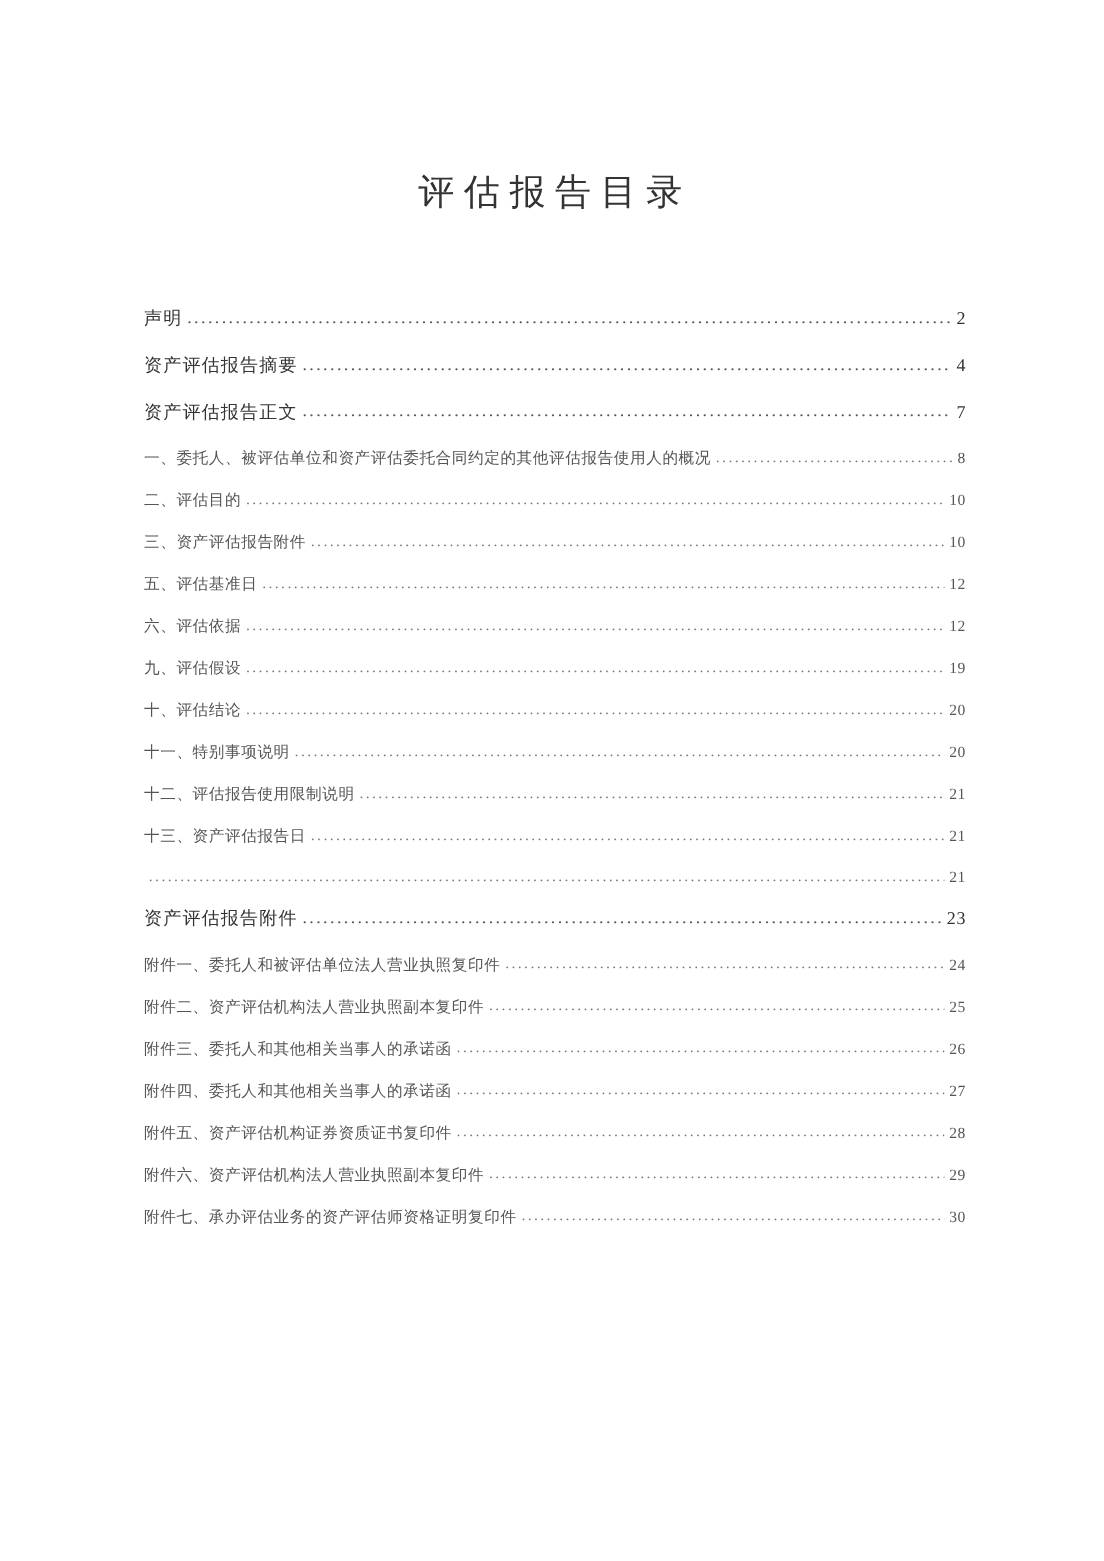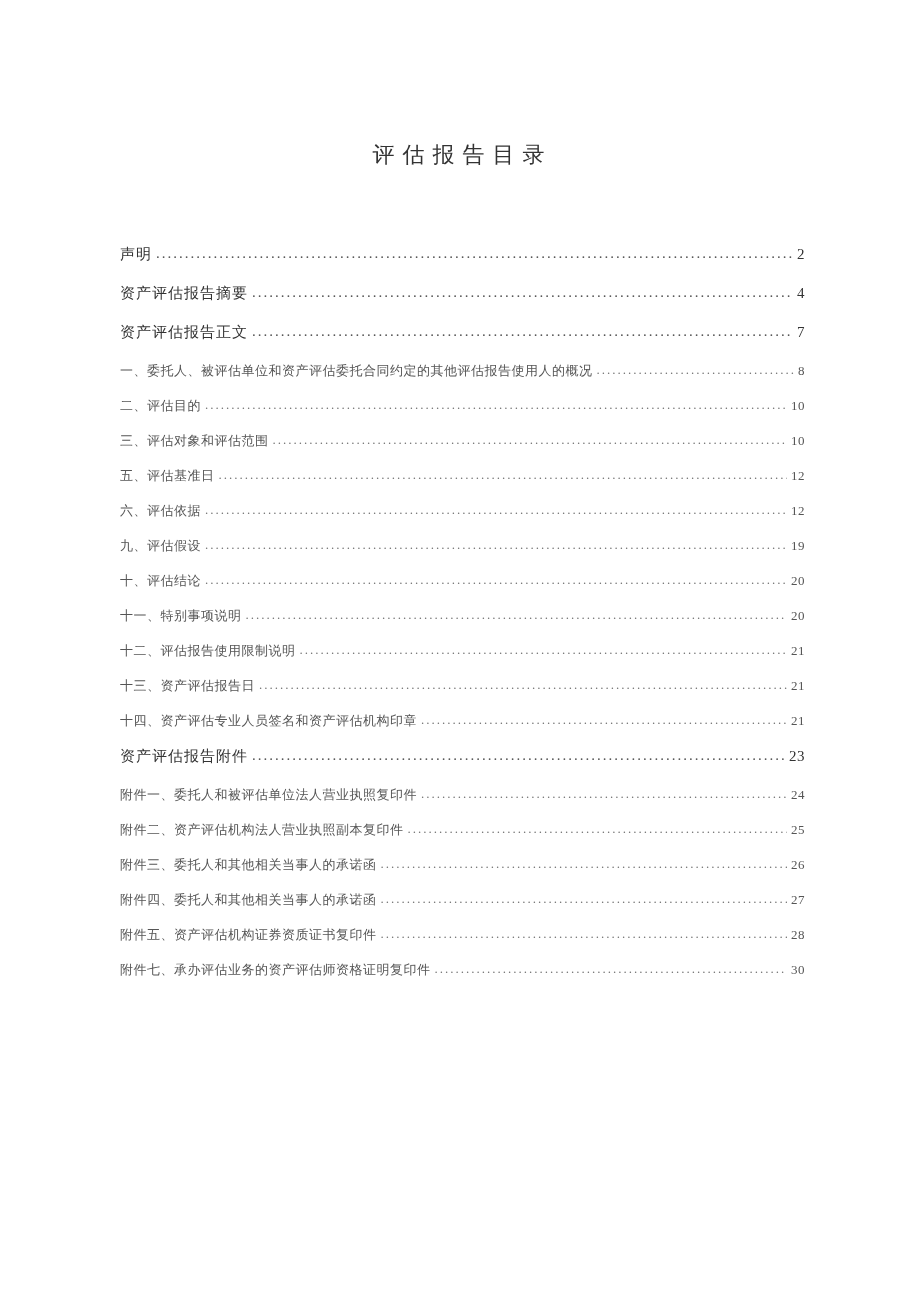--- a/index.html
+++ b/index.html
@@ -10,21 +10,21 @@
     body {
       width: 920px;
       height: 1301px;
       background: #ffffff;
       font-family: "SimSun", "宋体", serif;
       color: #333333;
       padding: 140px 115px 100px 120px;
     }
     .title {
       text-align: center;
-      font-size: 22px;
+      font-size: 30px;
       letter-spacing: 8px;
       margin-bottom: 75px;
       color: #333333;
       font-weight: normal;
     }
     .toc-entry {
       display: flex;
       align-items: baseline;
       margin-bottom: 17px;
       font-size: 13px;
@@ -92,21 +92,21 @@
       <span class="toc-label">一、委托人、被评估单位和资产评估委托合同约定的其他评估报告使用人的概况</span>
       <span class="toc-dots"></span>
       <span class="toc-page">8</span>
     </div>
     <div class="toc-entry level2">
       <span class="toc-label">二、评估目的</span>
       <span class="toc-dots"></span>
       <span class="toc-page">10</span>
     </div>
     <div class="toc-entry level2">
-      <span class="toc-label">三、评估对象和评估范围</span>
+      <span class="toc-label">三、资产评估报告附件</span>
       <span class="toc-dots"></span>
       <span class="toc-page">10</span>
     </div>
     <div class="toc-entry level2">
       <span class="toc-label">五、评估基准日</span>
       <span class="toc-dots"></span>
       <span class="toc-page">12</span>
     </div>
     <div class="toc-entry level2">
       <span class="toc-label">六、评估依据</span>
@@ -132,21 +132,20 @@
       <span class="toc-label">十二、评估报告使用限制说明</span>
       <span class="toc-dots"></span>
       <span class="toc-page">21</span>
     </div>
     <div class="toc-entry level2">
       <span class="toc-label">十三、资产评估报告日</span>
       <span class="toc-dots"></span>
       <span class="toc-page">21</span>
     </div>
     <div class="toc-entry level2">
-      <span class="toc-label">十四、资产评估专业人员签名和资产评估机构印章</span>
       <span class="toc-dots"></span>
       <span class="toc-page">21</span>
     </div>
     <div class="toc-entry level1">
       <span class="toc-label">资产评估报告附件</span>
       <span class="toc-dots"></span>
       <span class="toc-page">23</span>
     </div>
     <div class="toc-entry level2">
       <span class="toc-label">附件一、委托人和被评估单位法人营业执照复印件</span>
@@ -167,17 +166,22 @@
       <span class="toc-label">附件四、委托人和其他相关当事人的承诺函</span>
       <span class="toc-dots"></span>
       <span class="toc-page">27</span>
     </div>
     <div class="toc-entry level2">
       <span class="toc-label">附件五、资产评估机构证券资质证书复印件</span>
       <span class="toc-dots"></span>
       <span class="toc-page">28</span>
     </div>
     <div class="toc-entry level2">
+      <span class="toc-label">附件六、资产评估机构法人营业执照副本复印件</span>
+      <span class="toc-dots"></span>
+      <span class="toc-page">29</span>
+    </div>
+    <div class="toc-entry level2">
       <span class="toc-label">附件七、承办评估业务的资产评估师资格证明复印件</span>
       <span class="toc-dots"></span>
       <span class="toc-page">30</span>
     </div>
   </div>
 
 </body></html>

